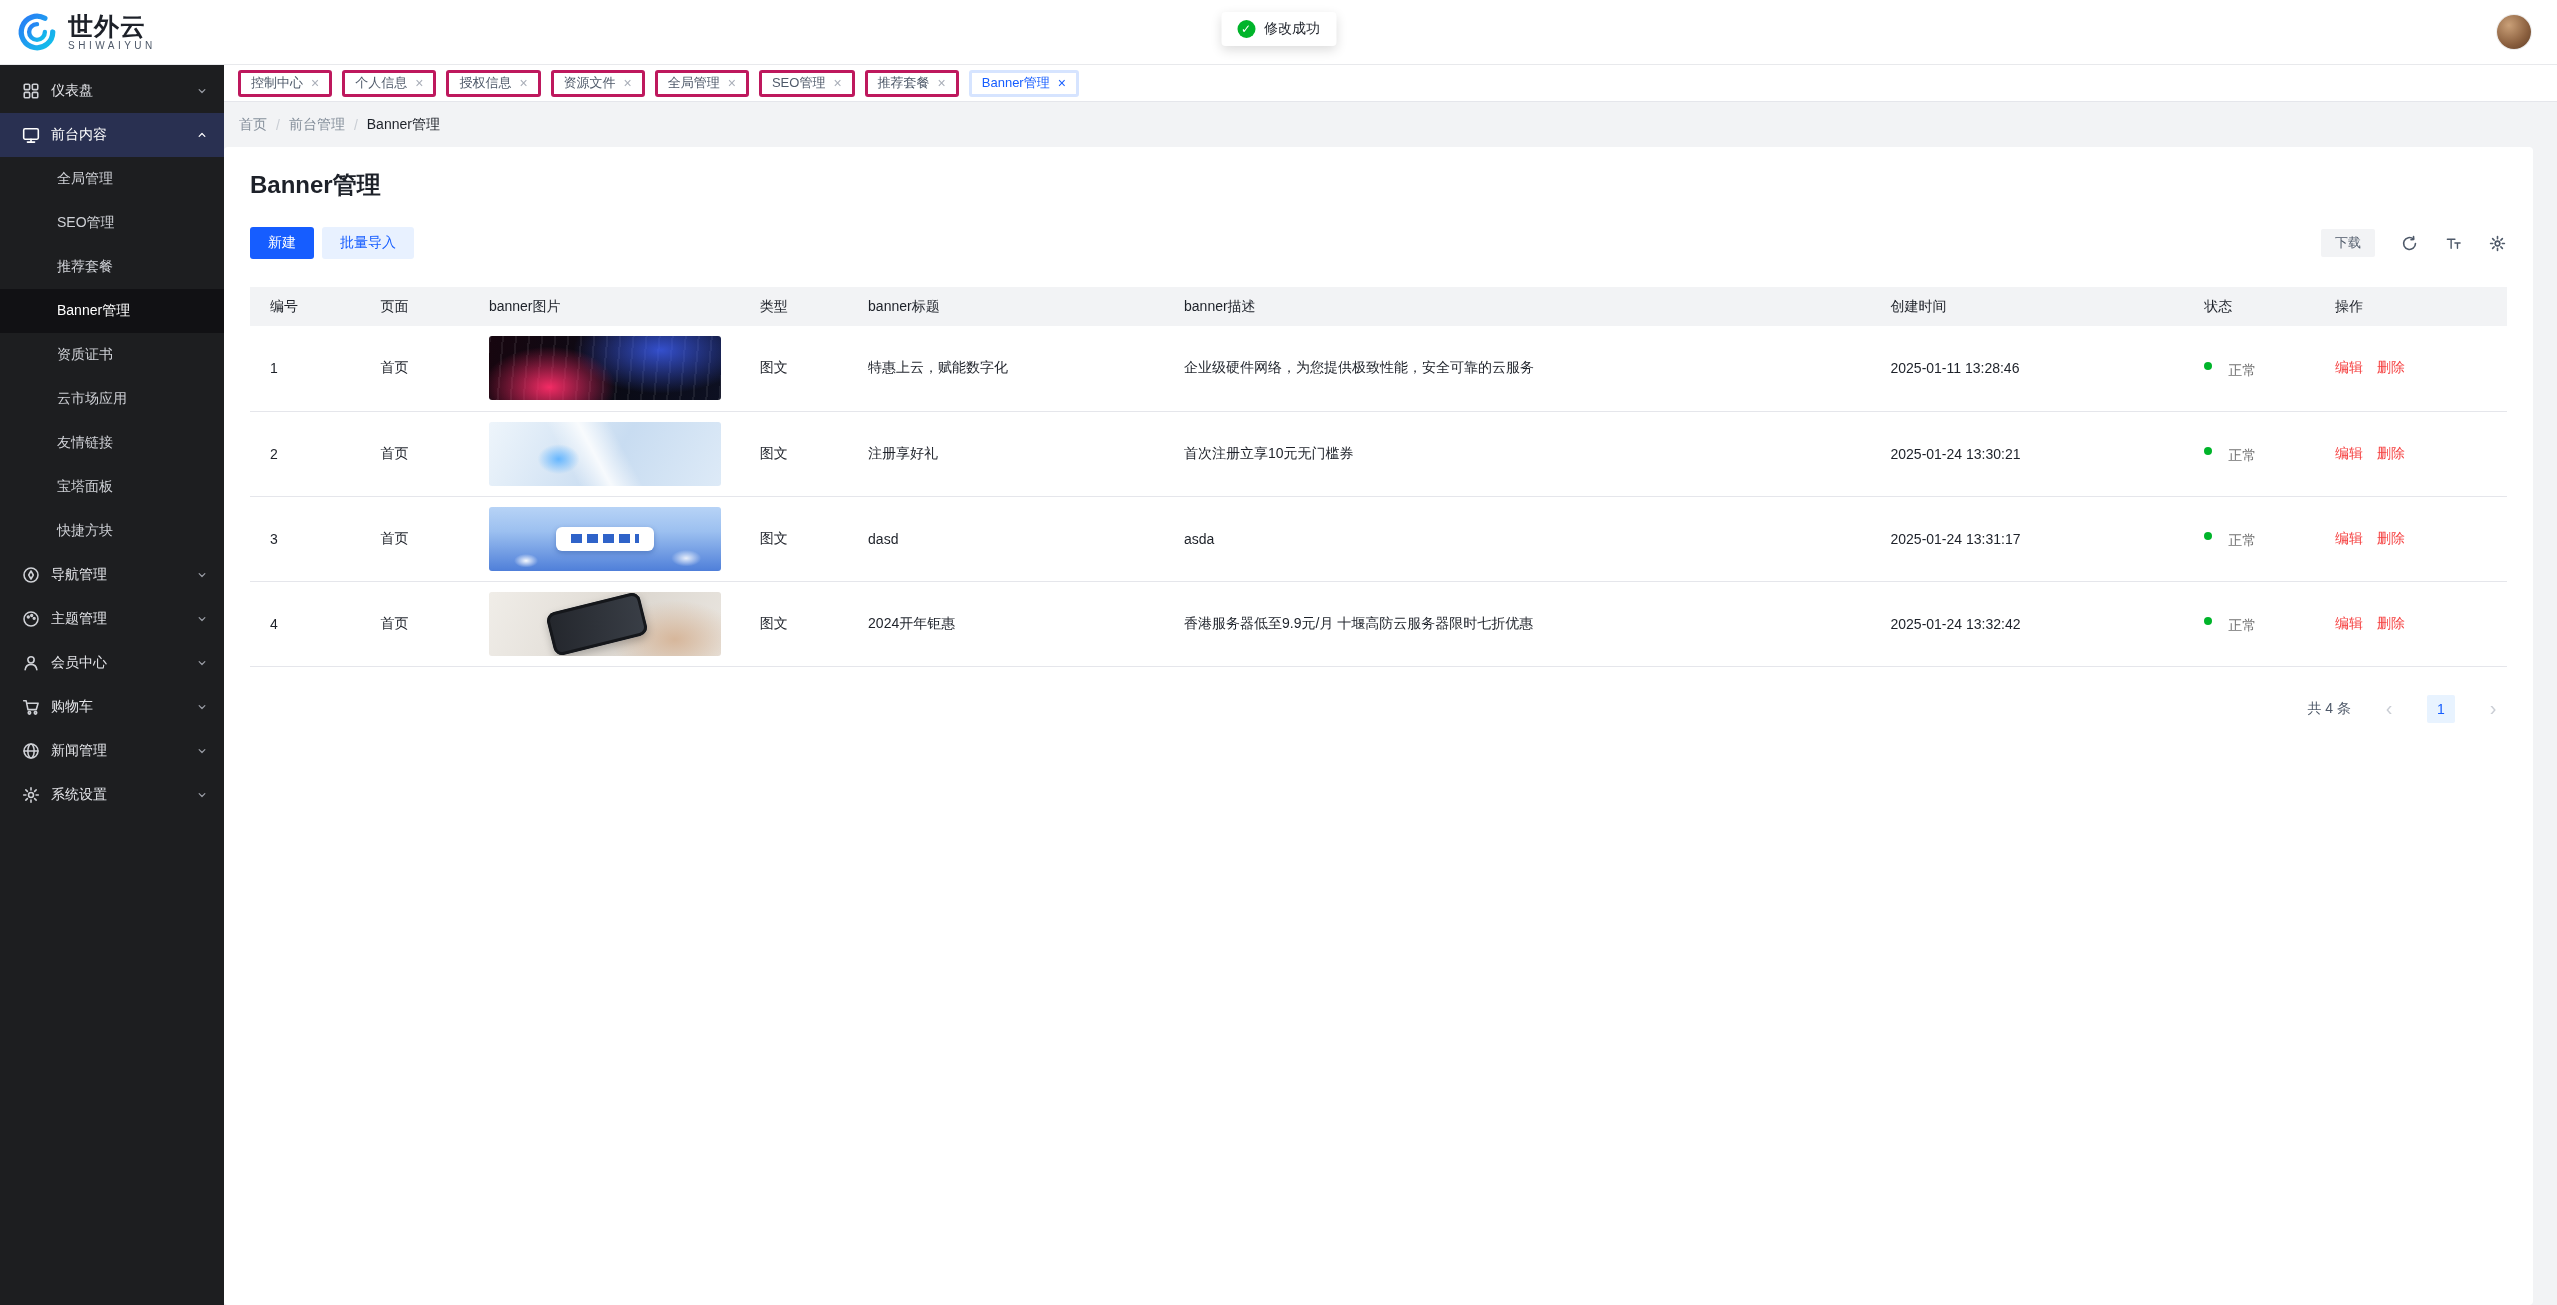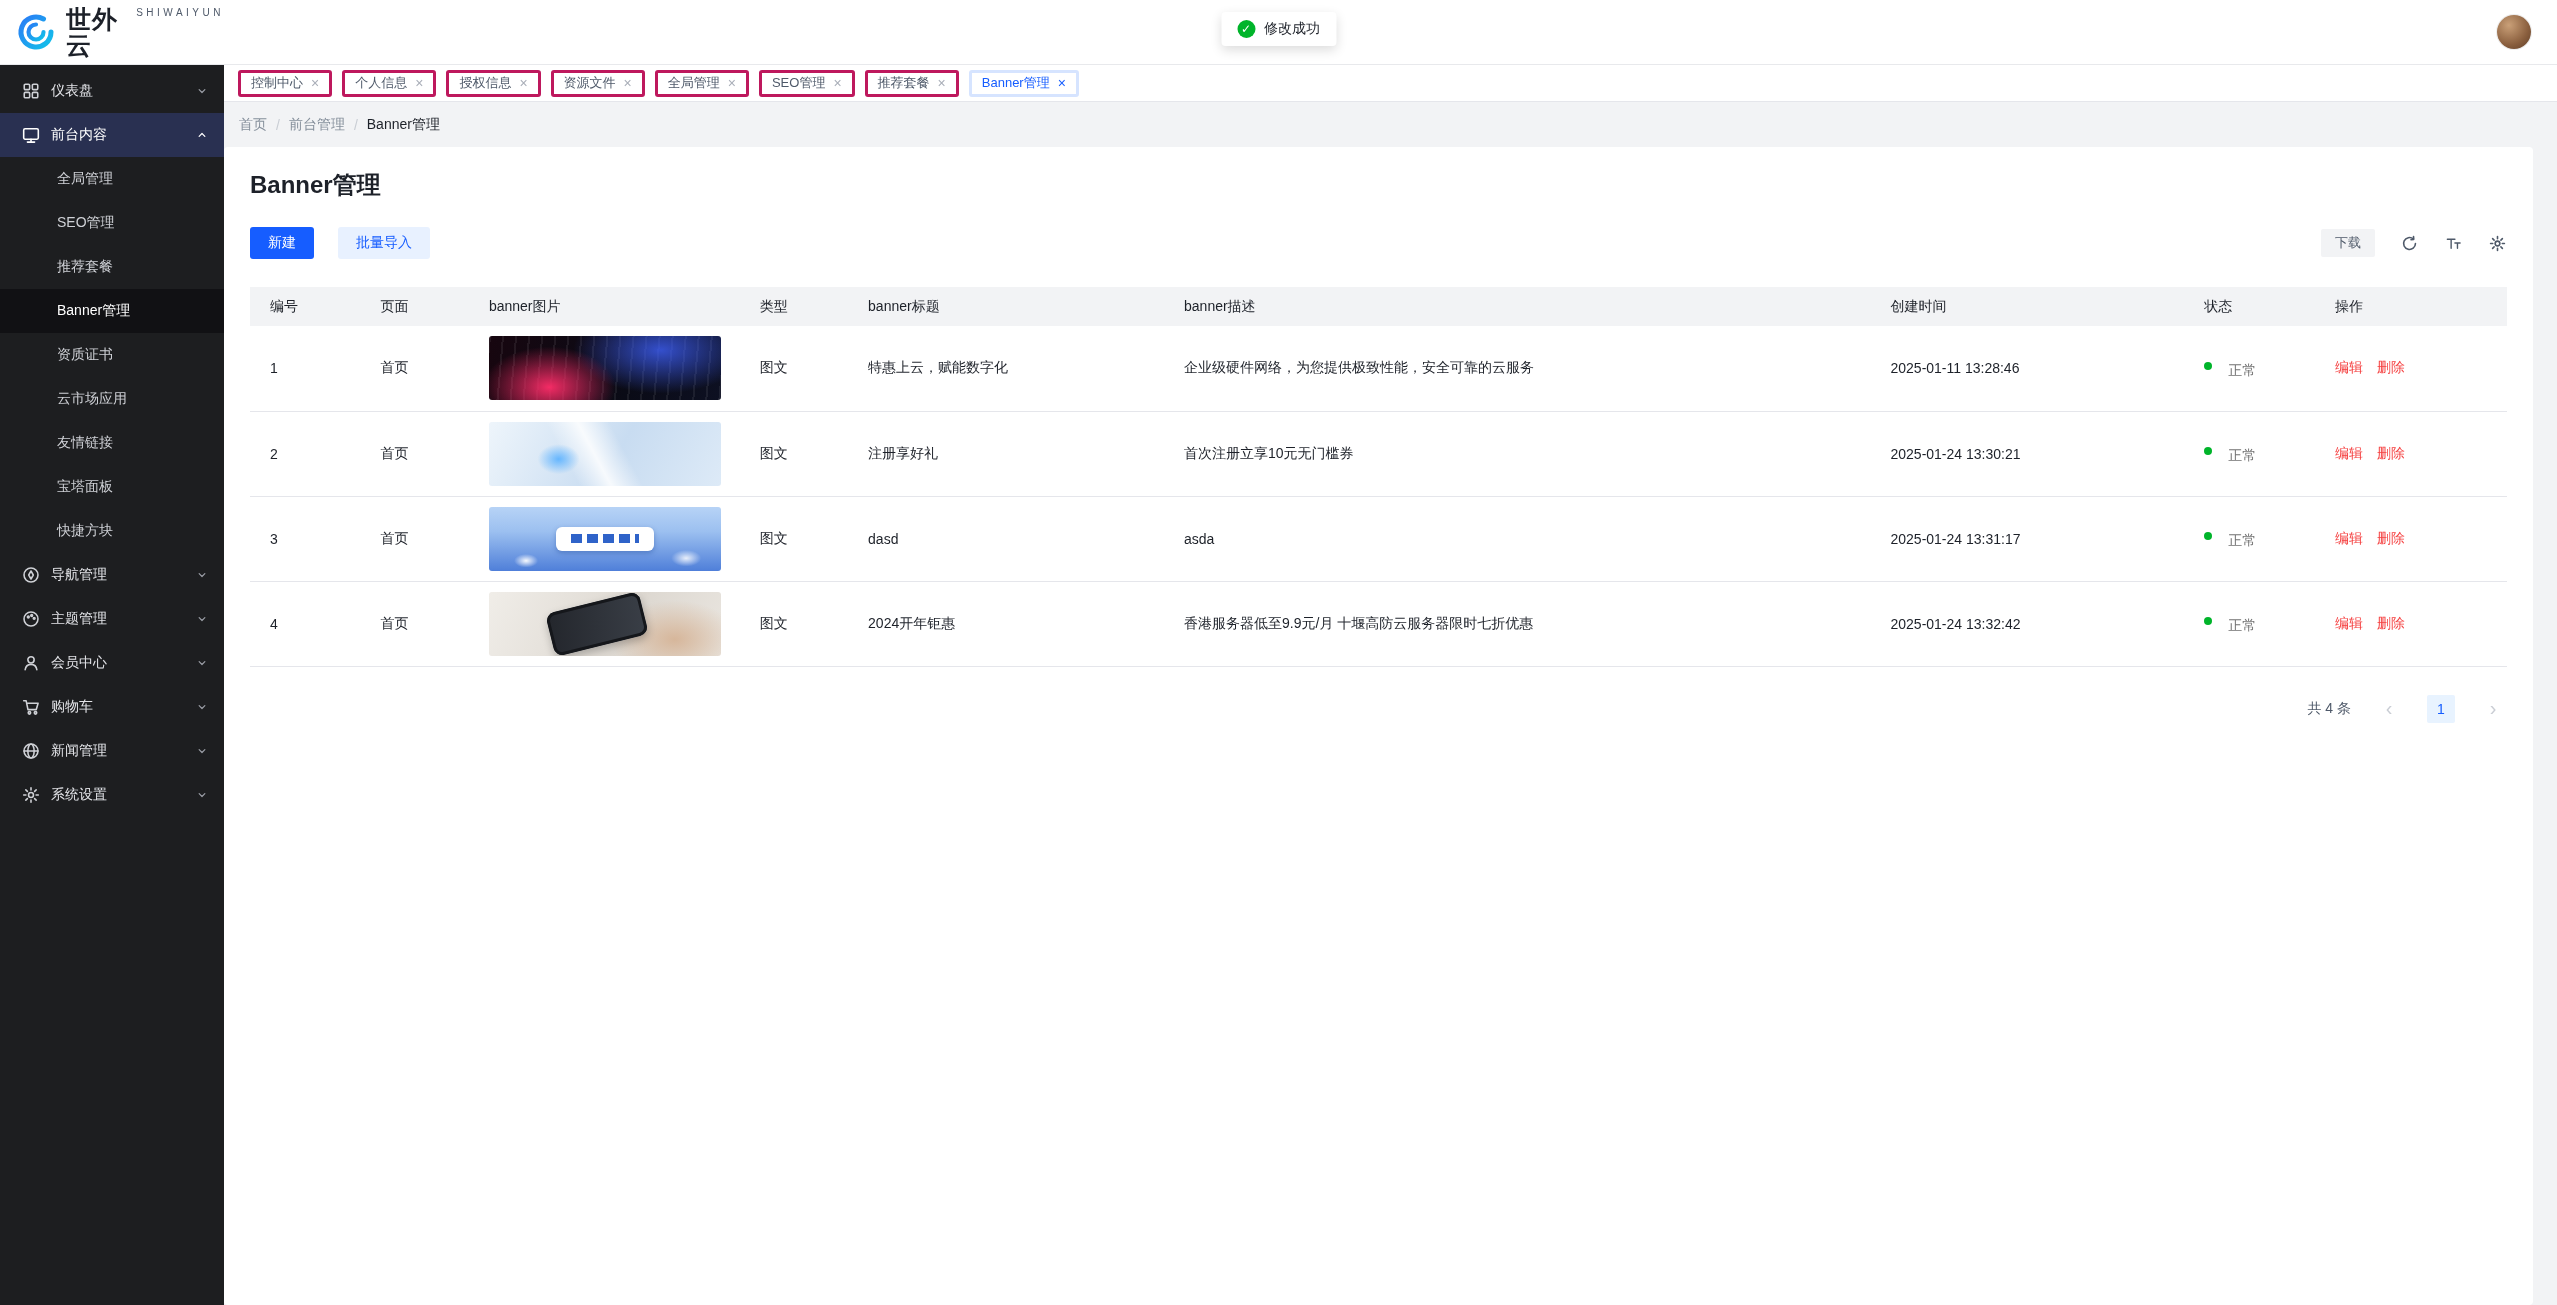--- a/index.html
+++ b/index.html
@@ -1,21 +1,21 @@
 <!DOCTYPE html>
 <html><head>
 <meta charset="utf-8">
 <style>
   *{box-sizing:border-box;margin:0;padding:0}
   html,body{width:2557px;height:1305px;overflow:hidden}
   body{font-family:"Liberation Sans","DejaVu Sans",sans-serif;background:#f2f3f5;color:#1d2129;position:relative;font-size:14px}
   
   .header{position:absolute;top:0;left:0;right:0;height:65px;background:#fff;border-bottom:1px solid #e8e9ec;display:flex;align-items:center;z-index:6}
   .logo{display:flex;align-items:center;gap:10px;padding-left:16px;width:224px;cursor:pointer}
-  .logo-text{display:flex;line-height:1.05}
+  .logo-text{display:flex;flex-direction:column;line-height:1.05}
   .logo-title{font-size:25px;font-weight:700;color:#1d2129;letter-spacing:1px}
   .logo-sub{font-size:10px;color:#4e5969;letter-spacing:3.5px;margin-top:2px}
   .avatar{margin-left:auto;margin-right:26px;width:34px;height:34px;border-radius:50%;background:radial-gradient(circle at 35% 30%,#caa078,#8a5f3e 60%,#5d3c26);box-shadow:0 0 0 1px rgba(0,0,0,.08);cursor:pointer}
   .toast{position:absolute;top:12px;left:50%;transform:translateX(-50%);background:#fff;border-radius:4px;box-shadow:0 4px 12px rgba(0,0,0,.14);display:flex;align-items:center;gap:9px;padding:8px 16px;font-size:14px;color:#1d2129;z-index:20;white-space:nowrap}
   .toast-check{width:18px;height:18px;border-radius:50%;background:#00b42a;color:#fff;font-size:12px;display:flex;align-items:center;justify-content:center;flex:none}
   
   .sidebar{position:absolute;top:65px;left:0;bottom:0;width:224px;background:#1d1e20;padding-top:4px;overflow:hidden}
   .sitem{height:44px;display:flex;align-items:center;gap:11px;padding:0 16px 0 22px;color:#e3e4e8;cursor:pointer;font-size:14px}
   .sitem .sicon{width:18px;height:18px;display:flex;flex:none}
   .sitem .sicon svg{width:18px;height:18px;stroke:#cfd1d6;fill:none;stroke-width:1.4;stroke-linecap:round;stroke-linejoin:round}
@@ -35,21 +35,21 @@
   .tab.active{color:#165dff;border-color:#d6e4ff}
   .tab.active .tab-x{color:#165dff}
   .breadcrumb{height:45px;display:flex;align-items:center;gap:9px;padding:0 15px;font-size:14px;color:#86909c;flex:none}
   .crumb{cursor:pointer}
   .crumb.current{color:#1d2129;cursor:default}
   .crumb-sep{color:#c9cdd4}
   
   .card{flex:1;background:#fff;border-radius:4px;margin-right:24px;padding:22px 26px 0;overflow:hidden;display:flex;flex-direction:column}
   .page-title{font-size:24px;font-weight:600;color:#1d2129;margin-bottom:26px}
   .toolbar{display:flex;align-items:center;justify-content:space-between;margin-bottom:28px}
-  .tleft{display:flex;align-items:center;gap:24px}
+  .tleft{display:flex;align-items:center;gap:8px}
   .btn{height:32px;padding:0 18px;border:none;border-radius:3px;font-size:14px;cursor:pointer;font-family:inherit;display:inline-flex;align-items:center}
   .btn-primary{background:#165dff;color:#fff}
   .btn-soft{background:#e8f1ff;color:#165dff}
   .tright{display:flex;align-items:center;gap:24px}
   .btn-mini{height:28px;padding:0 14px;background:#f2f3f5;color:#4e5969;font-size:13px;border:none;border-radius:2px;cursor:pointer;font-family:Liberation Serif, serif}
   .icon-btn{width:20px;height:20px;display:flex;align-items:center;justify-content:center;cursor:pointer}
   .icon-btn svg{width:17px;height:17px;stroke:#4e5969;fill:none;stroke-width:1.5;stroke-linecap:round;stroke-linejoin:round}
   
   table{width:100%;border-collapse:collapse;table-layout:fixed;font-size:14px}
   thead th{background:#f2f3f5;height:39px;text-align:left;padding:0 20px;font-weight:500;color:#1d2129;overflow:hidden;white-space:nowrap}

